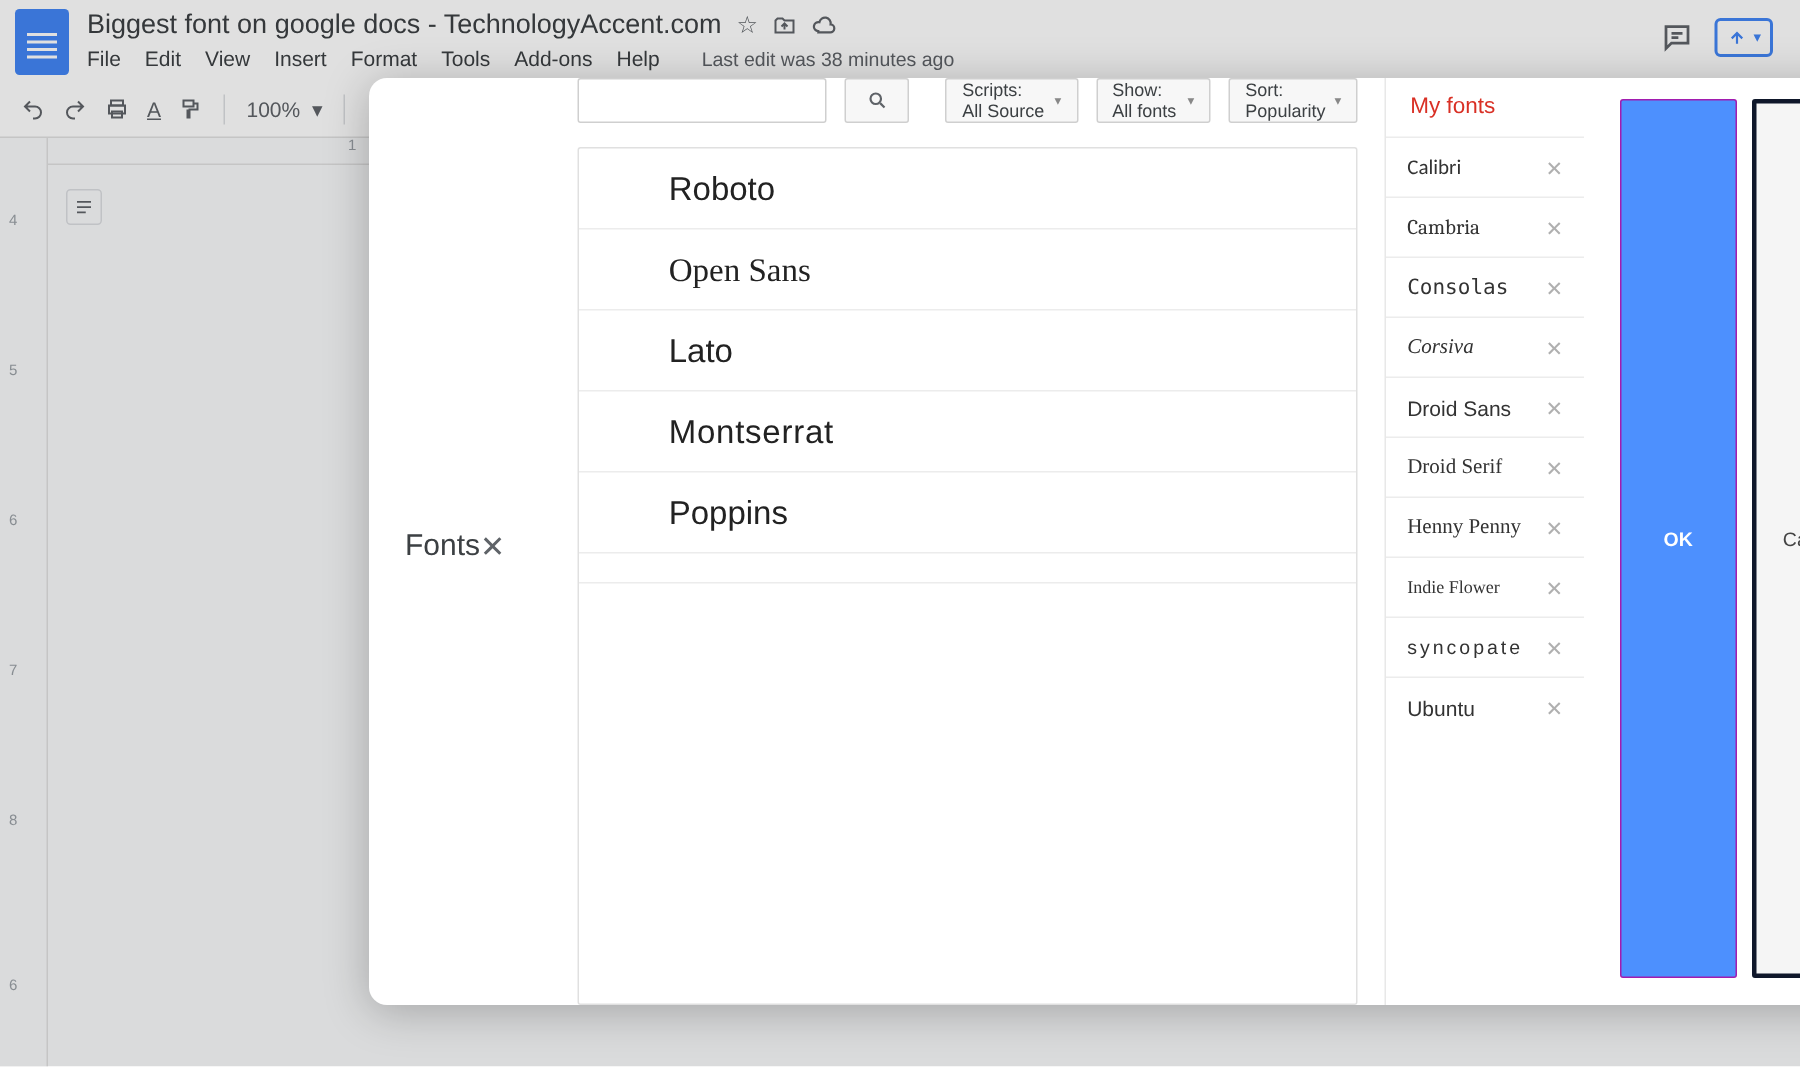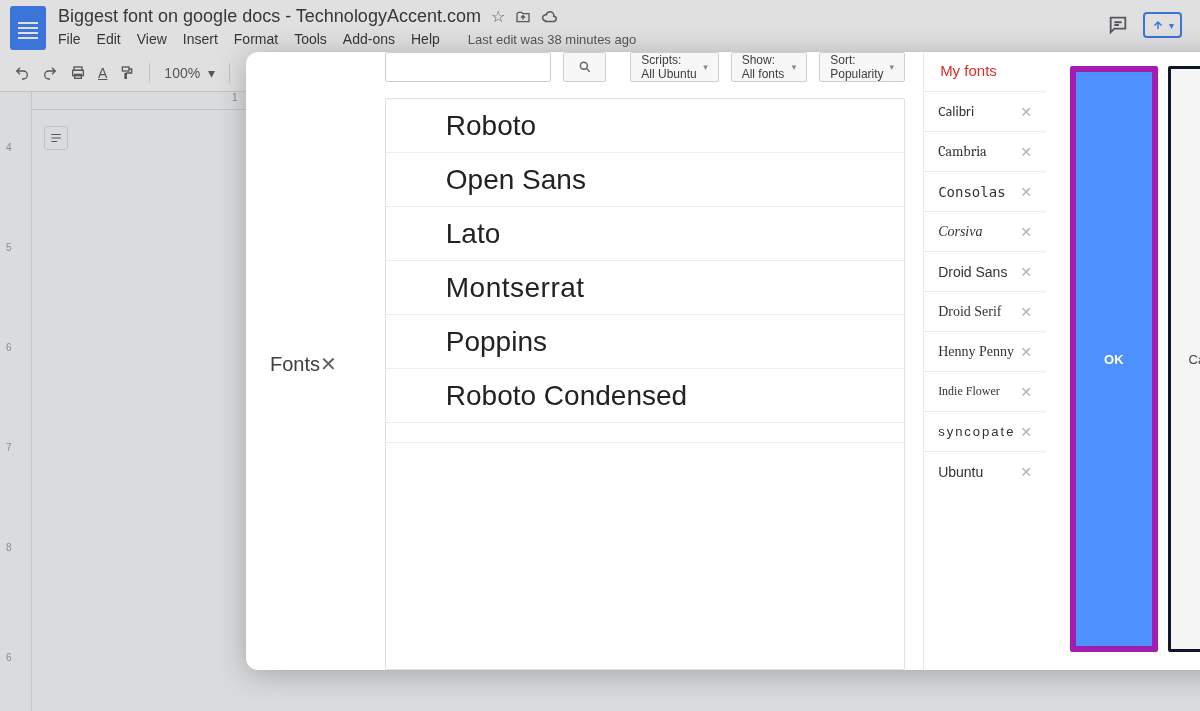--- a/index.html
+++ b/index.html
@@ -52,31 +52,31 @@
 .modal-body { flex: 1; display: flex; padding: 0 0 0 0; overflow: hidden; }
 .left-pane { flex: 1; padding: 0 18px 0 24px; display: flex; flex-direction: column; }
 .controls-row { display: flex; align-items: center; gap: 12px; margin-bottom: 16px; }
 .search-box { width: 166px; height: 30px; border: 1px solid #cfcfcf; border-radius: 2px; padding: 0 8px; font-size: 13px; }
 .search-btn { width: 70px; height: 30px; border: 1px solid #cfcfcf; background: #f7f7f7; border-radius: 2px; display: flex; align-items: center; justify-content: center; color: #5f6368; }
 .filter-btn { height: 30px; border: 1px solid #cfcfcf; background: #f7f7f7; border-radius: 2px; padding: 0 10px; font-size: 12px; color: #3c4043; display: flex; align-items: center; gap: 4px; cursor: pointer; }
 .filter-btn::after { content: "▾"; font-size: 9px; color: #888; margin-left: 2px; }
 .spacer { flex: 1; }
 
 .font-list { flex: 1; border: 1px solid #e0e0e0; border-radius: 2px; overflow-y: auto; position: relative; }
-.font-item { height: 54px; display: flex; align-items: center; padding: 0 60px; border-bottom: 1px solid #ececec; font-size: 28px; color: #222; cursor: pointer; }
+.font-item { height: 54px; display: flex; align-items: center; padding: 0 60px; border-bottom: 1px solid #ececec; font-size: 22px; color: #222; cursor: pointer; }
 .font-list::-webkit-scrollbar { width: 10px; }
 .font-list::-webkit-scrollbar-thumb { background: #c1c1c1; }
 
 .right-pane { width: 200px; border-left: 1px solid #e8e8e8; padding: 0; overflow-y: auto; }
 .my-fonts-title { color: #d93025; font-size: 15px; font-weight: 500; padding: 10px 16px 12px 16px; }
 .my-font-item { display: flex; align-items: center; justify-content: space-between; padding: 0 14px; height: 40px; border-top: 1px solid #ececec; font-size: 14px; color: #333; }
 .my-font-item .remove { color: #b0b0b0; font-size: 14px; cursor: pointer; }
 
 .modal-footer { padding: 14px 24px 18px 24px; display: flex; gap: 10px; }
-.btn-ok { background: #4d90fe; color: #fff; border: 6px solid #a21caf; padding: 7px 28px; font-size: 13px; font-weight: bold; border-radius: 2px; cursor: pointer; }
+.btn-ok { background: #4d90fe; color: #fff; border: 1px solid #a21caf; padding: 7px 28px; font-size: 13px; font-weight: bold; border-radius: 2px; cursor: pointer; }
 .btn-cancel { background: #f5f5f5; border: 3px solid #0f172a; padding: 7px 18px; font-size: 13px; color: #444; border-radius: 2px; cursor: pointer; }
 
 svg { display: block; }
 </style>
 </head>
 <body>
 
 <div class="backdrop">
   <div class="titlebar">
     <div class="doc-icon"></div>
@@ -207,36 +207,35 @@
         <button class="search-btn">
           <span>
             <svg width="14" height="14" viewBox="0 0 24 24" fill="none" stroke="currentColor" stroke-width="2.5">
                 <circle cx="10" cy="10" r="6"></circle>
                 <path d="M20 20l-5-5"></path>
               </svg>
           </span>
         </button>
         <div class="spacer"></div>
         <div class="filter-btn">
-            <span>Scripts: All Ubuntu</span>
+            <span>Scripts: All Source</span>
           </div>
         <div class="filter-btn">
             <span>Show: All fonts</span>
           </div>
         <div class="filter-btn">
             <span>Sort: Popularity</span>
           </div>
       </div>
       <div class="font-list" id="font-list">
           <div class="font-item" style="font-family: Arial, sans-serif; font-weight: 400;">Roboto</div>
-          <div class="font-item" style="font-family: Liberation Sans, sans-serif; font-weight: 400;">Open Sans</div>
+          <div class="font-item" style="font-family: Liberation Serif, serif; font-weight: 400;">Open Sans</div>
           <div class="font-item" style="font-family: Arial, sans-serif; font-weight: 400;">Lato</div>
           <div class="font-item" style="font-family: Arial, sans-serif; font-weight: 300; letter-spacing: 0.5px;">Montserrat</div>
           <div class="font-item" style="font-family: Arial, sans-serif; font-weight: 400;">Poppins</div>
-          <div class="font-item" style="font-family: 'Arial Narrow', Arial, sans-serif; font-weight: 400;">Roboto Condensed</div>
           <div class="font-item" style="height: 20px; overflow: hidden;"></div>
         </div>
     </div>
     <div class="right-pane">
       <div class="my-fonts-title">My fonts</div>
       <div id="my-fonts">
           <div class="my-font-item">
             <span style="font-family: Calibri, Arial, sans-serif;">Calibri</span>
             <span class="remove">✕</span>
           </div>

